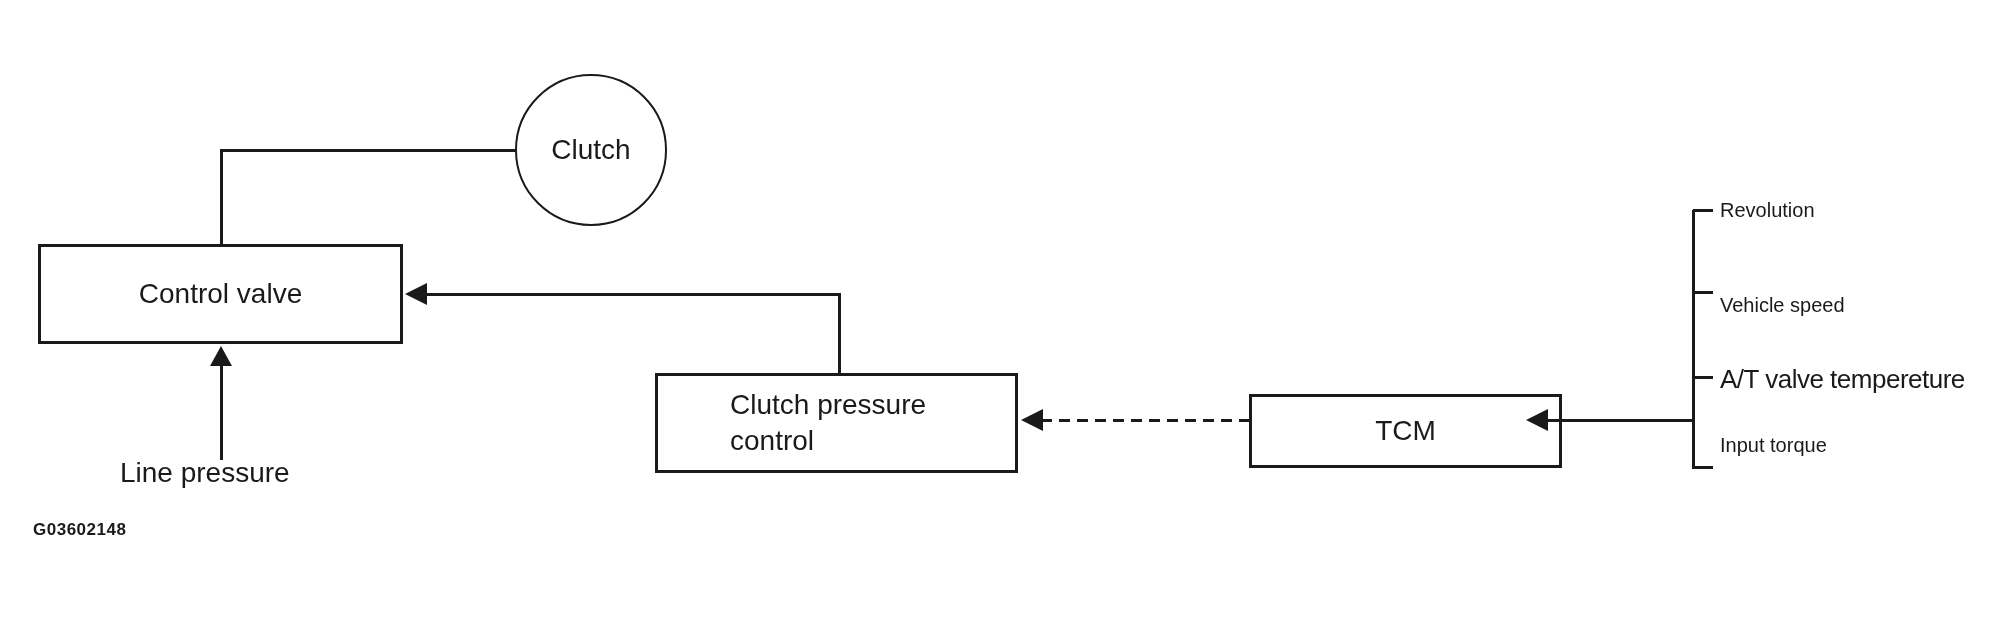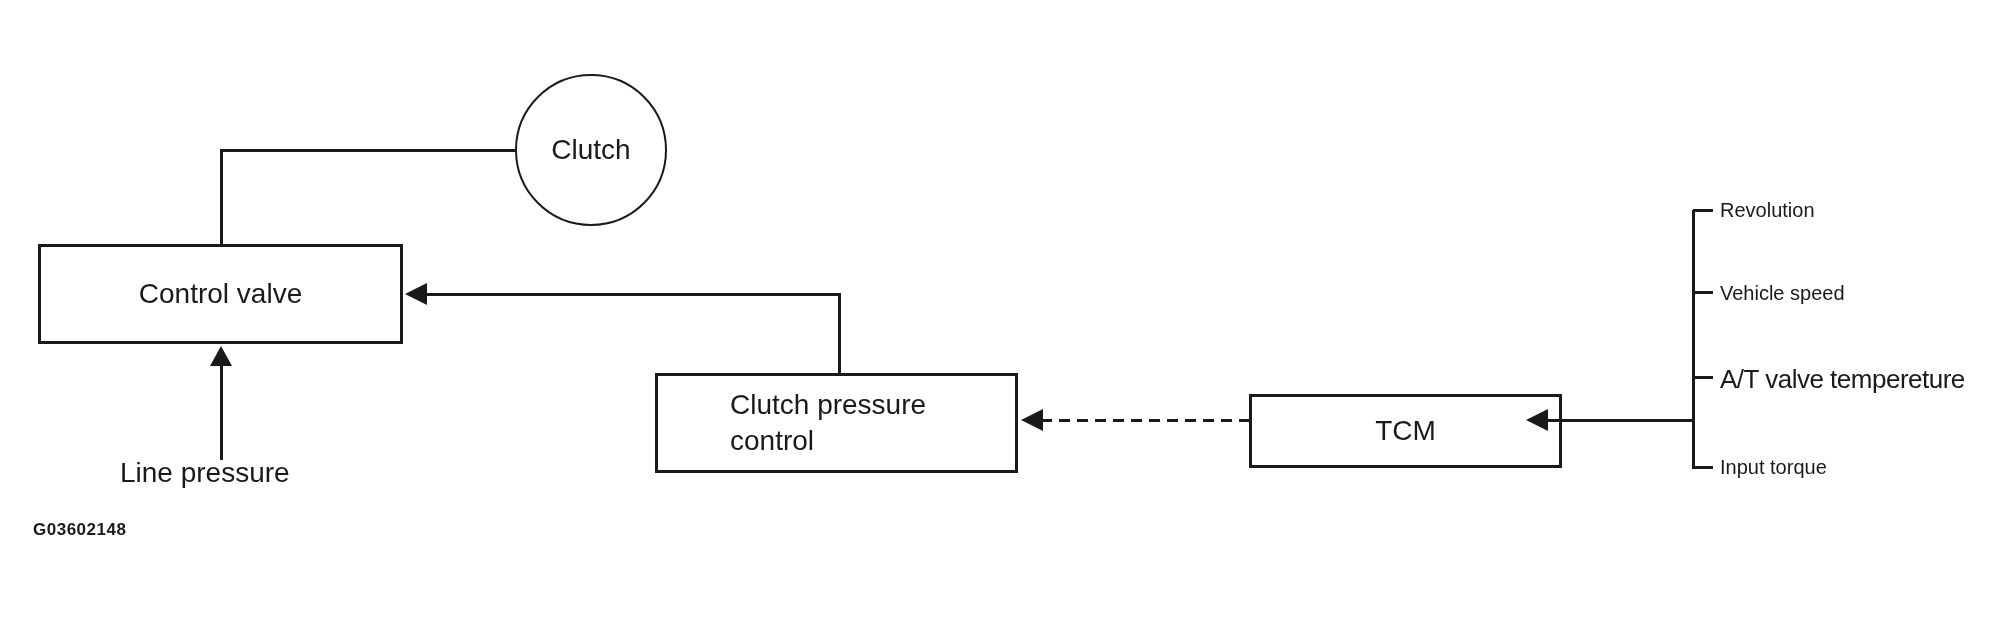--- a/index.html
+++ b/index.html
@@ -129,19 +129,19 @@
   <div class="arrow-up" style="left:210px; top:346px;"></div>
   <div class="free-label" style="left:120px; top:456px;">Line pressure</div>
 
   <div class="line" style="left:1692px; top:210px; width:3px; height:259px;"></div>
   <div class="line" style="left:1693px; top:209px; width:20px; height:3px;"></div>
   <div class="line" style="left:1693px; top:291px; width:20px; height:3px;"></div>
   <div class="line" style="left:1693px; top:376px; width:20px; height:3px;"></div>
   <div class="line" style="left:1693px; top:466px; width:20px; height:3px;"></div>
 
   <div class="input-label" style="top:193px;">Revolution</div>
-  <div class="input-label" style="top:276px;">Vehicle speed</div>
+  <div class="input-label" style="top:288px;">Vehicle speed</div>
   <div class="input-label condensed" style="top:362px;">A/T valve tempereture</div>
-  <div class="input-label" style="top:450px;">Input torque</div>
+  <div class="input-label" style="top:428px;">Input torque</div>
 
   <div class="figure-code">G03602148</div>
 
 </div>
 
 </body></html>

